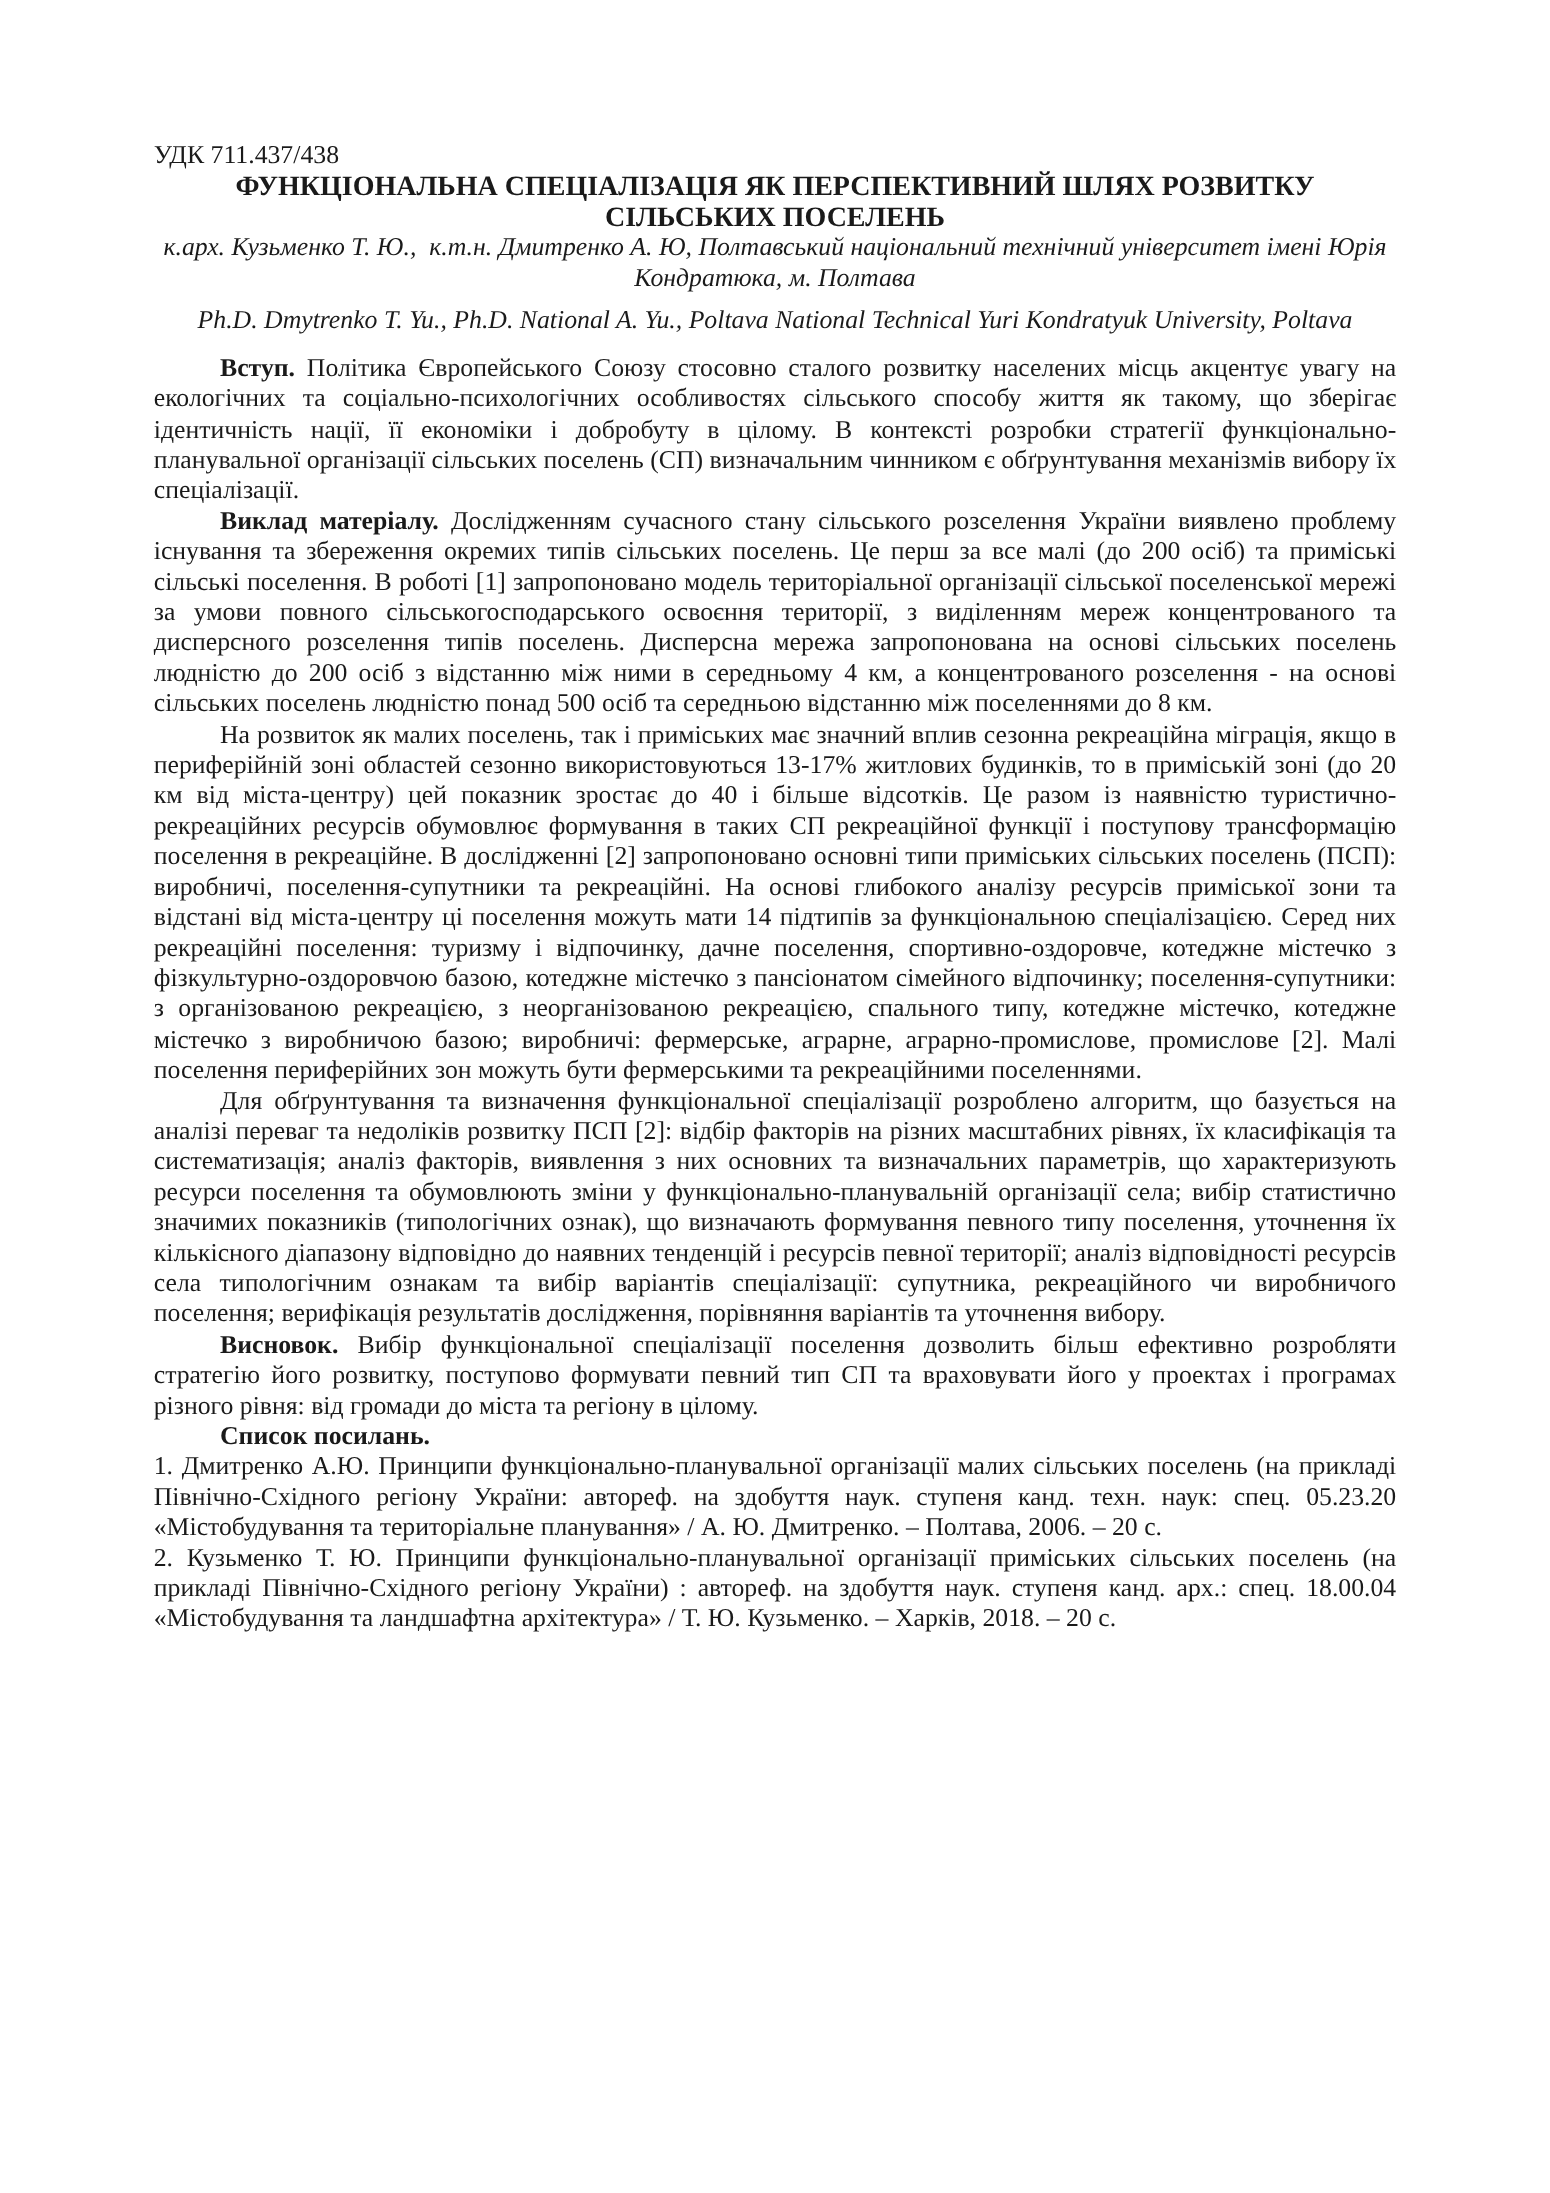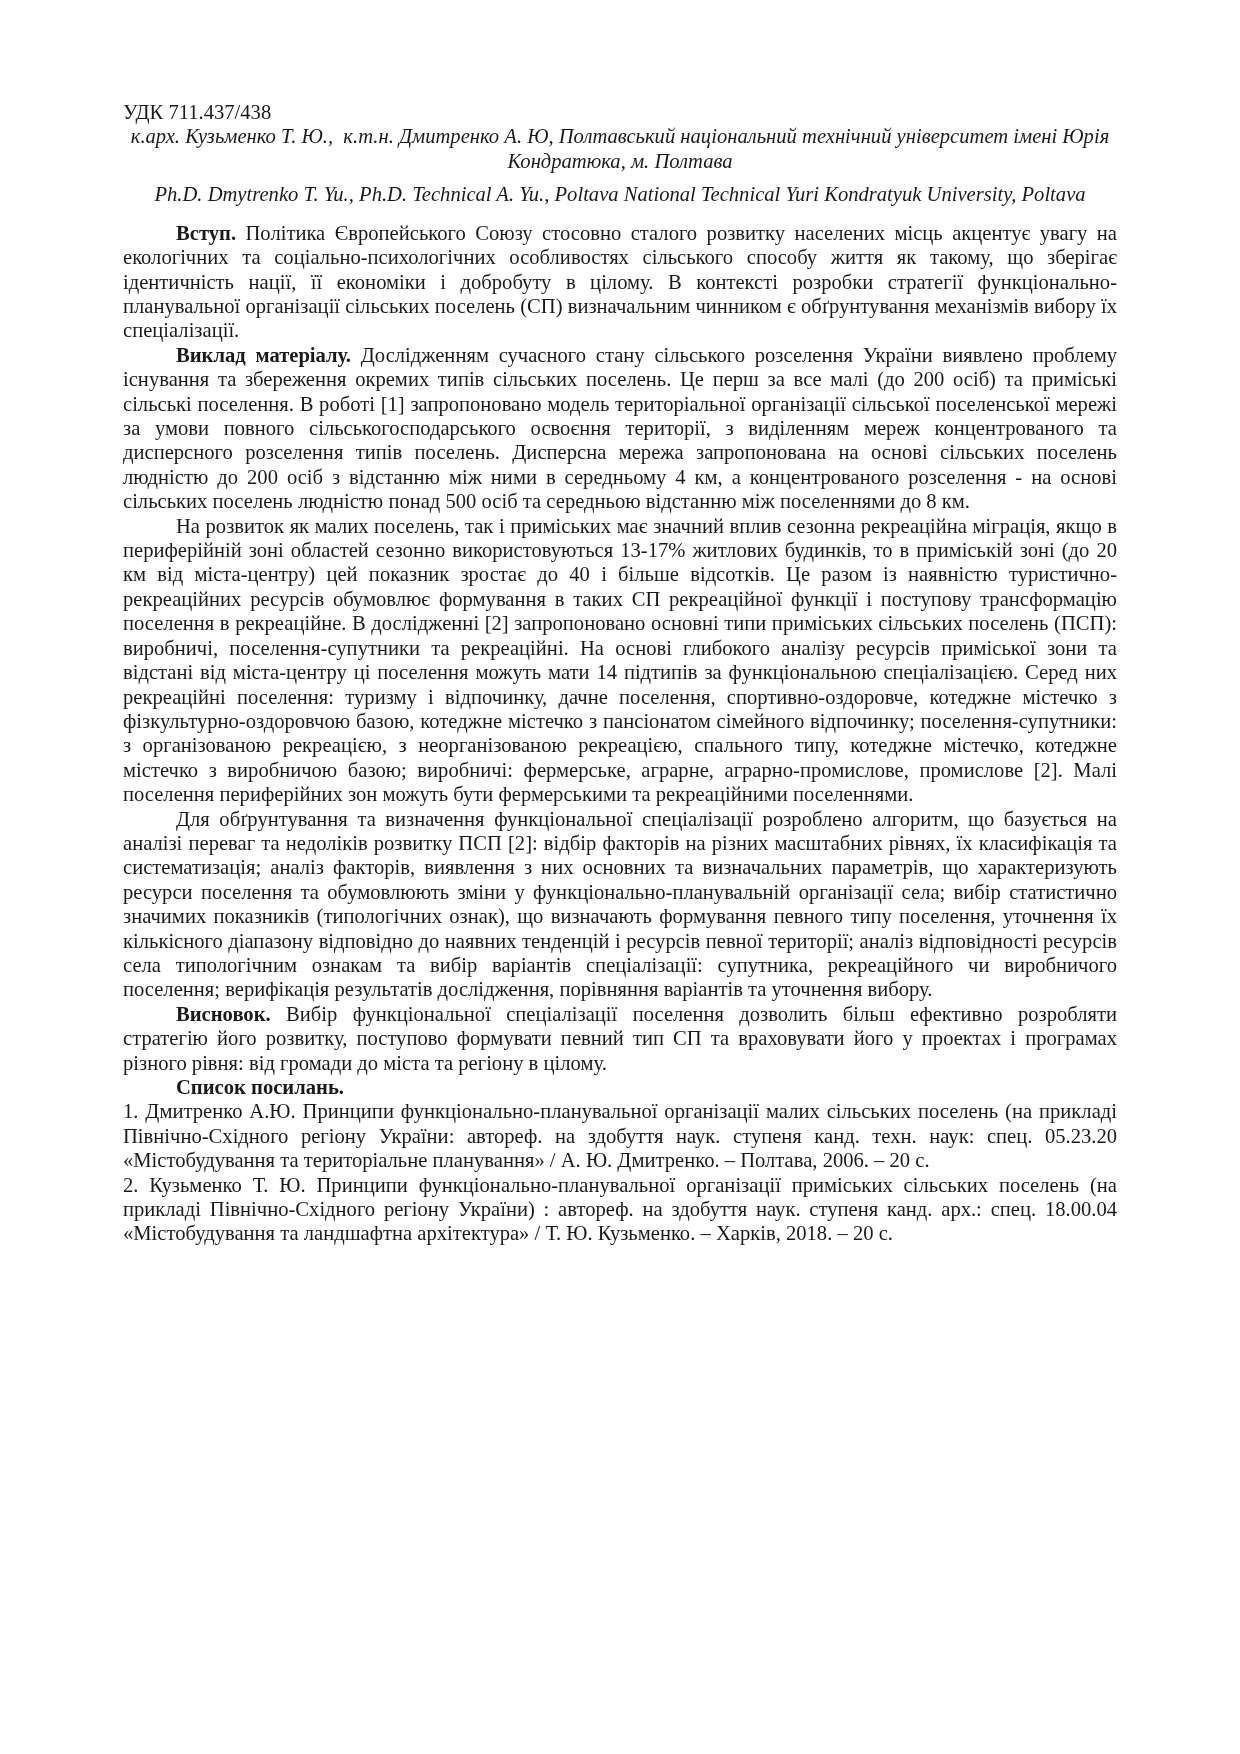--- a/index.html
+++ b/index.html
@@ -2,21 +2,21 @@
 <html><head>
 <meta charset="utf-8">
 <style>
   html, body { margin: 0; padding: 0; background: #ffffff; }
   body {
     width: 1240px; height: 1754px; position: relative; overflow: hidden;
     font-family: "Liberation Serif", "DejaVu Serif", serif;
     color: #1a1a1a;
   }
   .page {
-    position: absolute; left: 123px; top: 100px; width: 994px;
+    position: absolute; left: 123px; top: 112px; width: 994px;
     font-size: 20.6px; line-height: 24.4px;
   }
   .udk { font-size: 20.6px; line-height: 24px; }
   .title {
     font-weight: bold; text-align: center; font-size: 22.4px; line-height: 25px;
     margin: 0;
   }
   .authors {
     font-style: italic; text-align: center; font-size: 20.6px; line-height: 24.6px;
     margin: 0;
@@ -32,37 +32,38 @@
   .refs-head { margin: 0; padding-left: 53px; font-weight: bold; }
   p.ref { margin: 0; text-align: justify; }
 </style>
 </head>
 <body>
 
 <div class="page">
 
   <div class="udk">УДК 711.437/438</div>
 
+  <h1 class="title">ФУНКЦІОНАЛЬНА СПЕЦІАЛІЗАЦІЯ ЯК ПЕРСПЕКТИВНИЙ ШЛЯХ РОЗВИТКУ СІЛЬСЬКИХ ПОСЕЛЕНЬ</h1>
 
   <div class="authors">
     <span>к.арх.</span>
     <b>Кузьменко Т. Ю.</b>,&nbsp;
     <span>к.т.н.</span>
     <b>Дмитренко А. Ю,</b>
     <span>Полтавський національний технічний університет імені Юрія Кондратюка, м. Полтава</span>
   </div>
 
   <div class="gap-sm"></div>
 
 
   <div class="authors">
     <span>Ph.D.</span>
     <b>Dmytrenko T. Yu.,</b>
     <span>Ph.D.</span>
-    <b>Technical A. Yu</b><span>., Poltava National Technical Yuri Kondratyuk University, Poltava</span>
+    <b>National A. Yu</b><span>., Poltava National Technical Yuri Kondratyuk University, Poltava</span>
   </div>
 
   <div class="gap-md"></div>
 
   <p class="body">
     <b>Вступ.</b>
     <span>Політика Європейського Союзу стосовно сталого розвитку населених місць акцентує увагу на екологічних та соціально-психологічних особливостях сільського способу життя як такому, що зберігає ідентичність нації, її економіки і добробуту в цілому. В контексті розробки стратегії функціонально-планувальної організації сільських поселень (СП) визначальним чинником є обґрунтування механізмів вибору їх спеціалізації.</span>
   </p>
 
   <p class="body">

